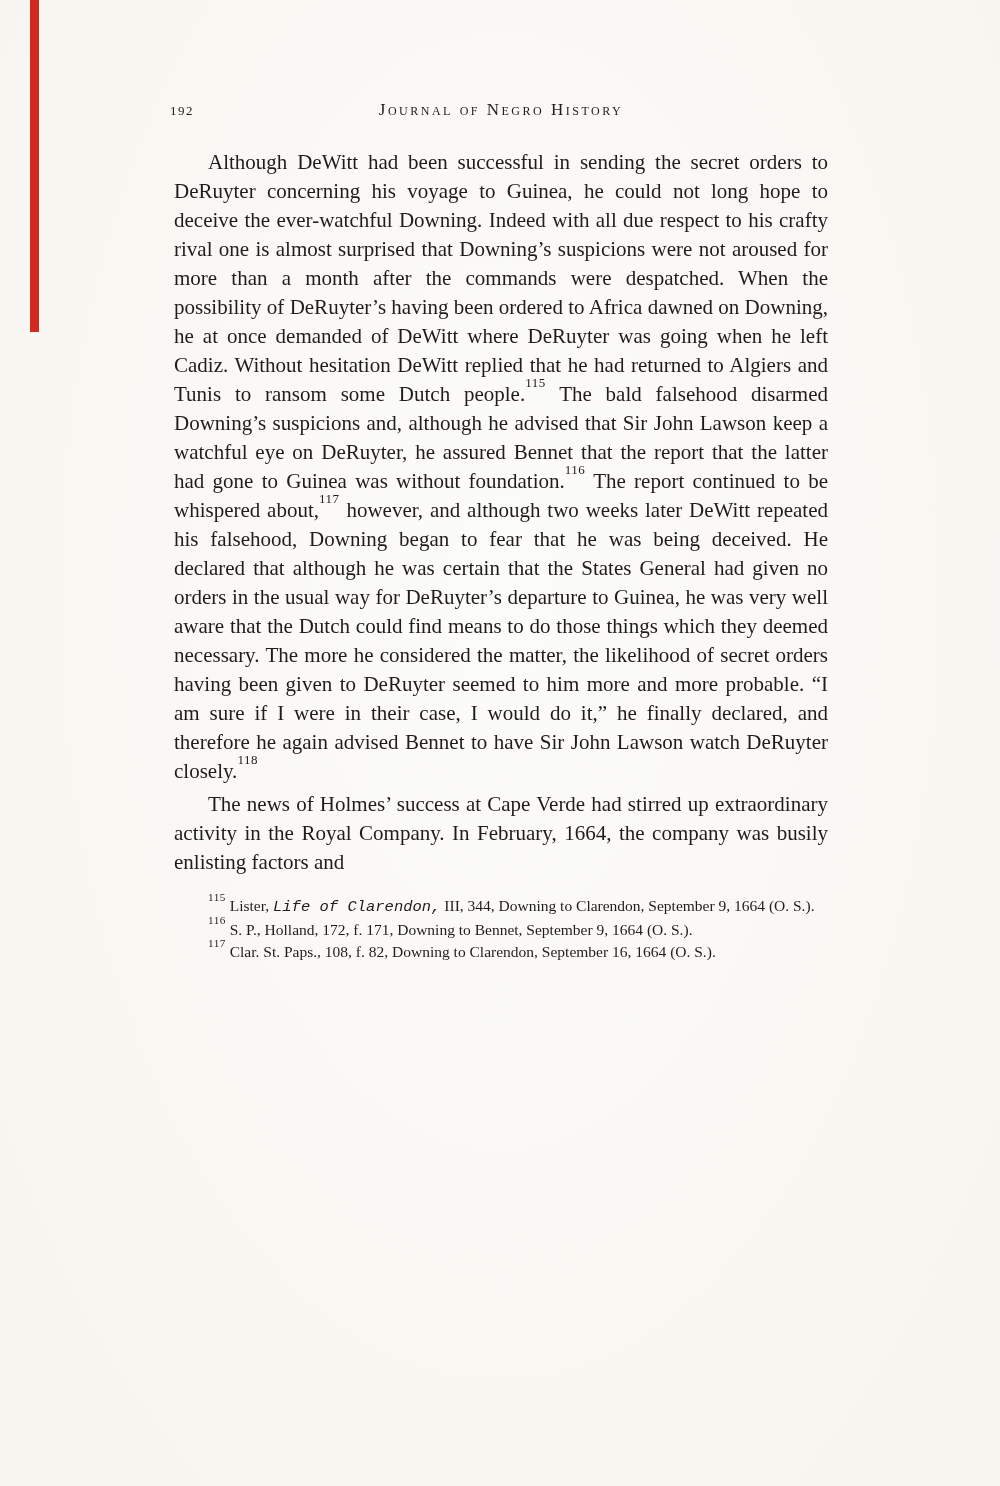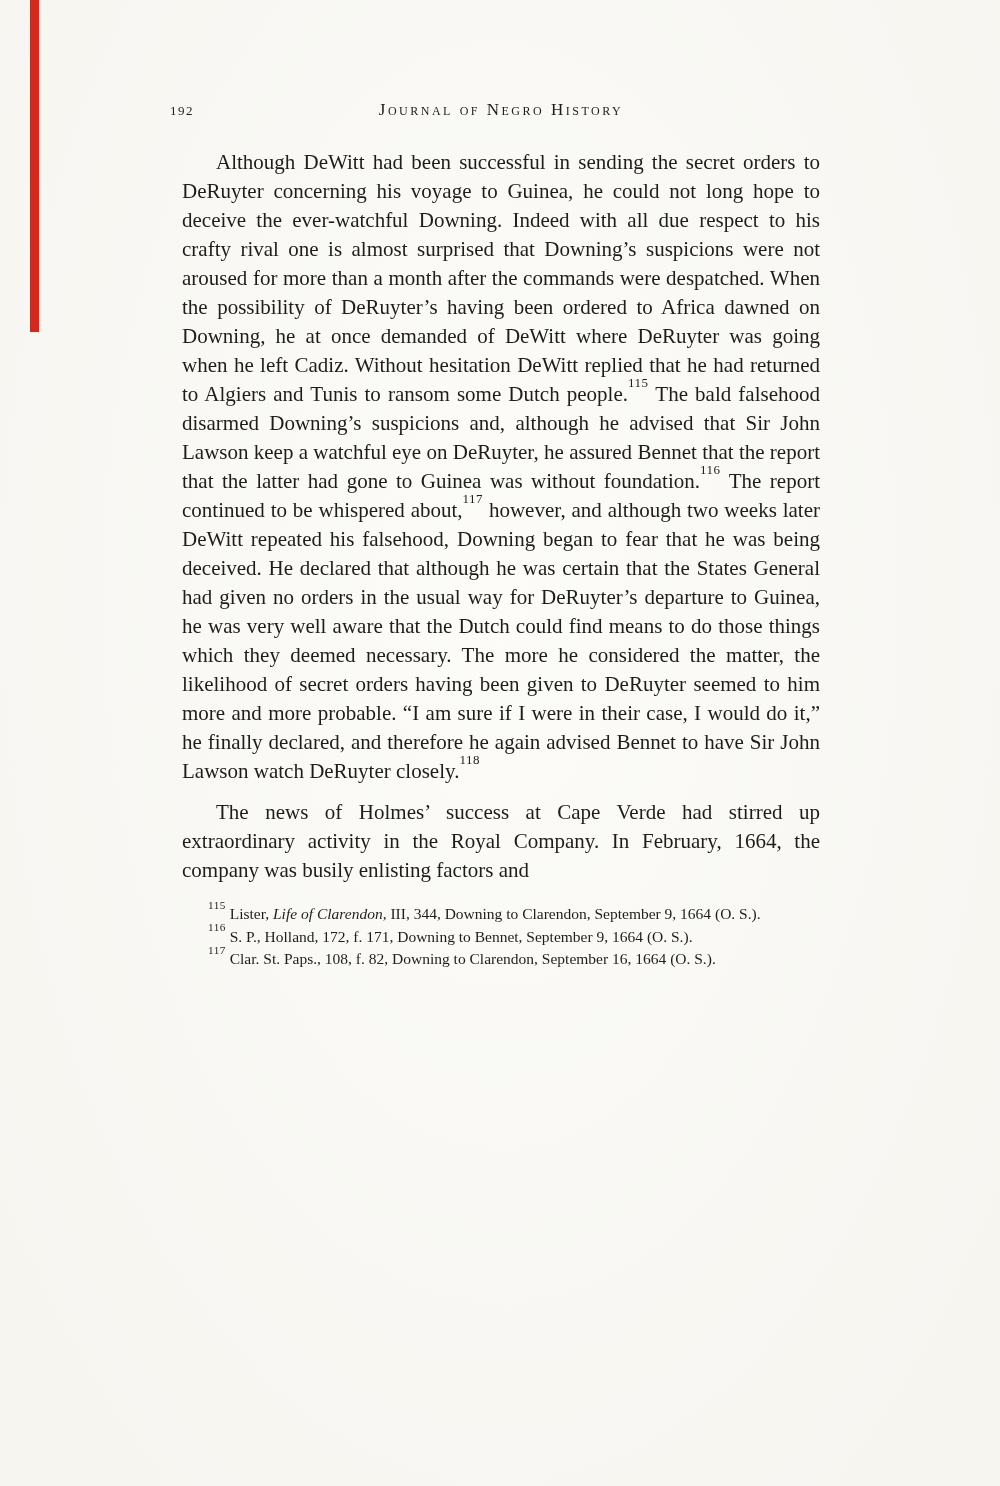--- a/index.html
+++ b/index.html
@@ -49,21 +49,21 @@
     letter-spacing: 1.5px;
   }
   .running-title {
     display: block;
     text-align: center;
     font-variant: small-caps;
     font-size: 17px;
     letter-spacing: 2.5px;
   }
   .body-text p {
-    margin: 12px;
+    margin: 4px;
     text-indent: 34px;
     font-size: 21px;
     line-height: 29px;
     text-align: justify;
   }
   .footnotes {
     margin-top: 18px;
   }
   .footnotes p {
     margin: 0;
@@ -76,21 +76,21 @@
     font-size: 0.62em;
     line-height: 0;
     position: relative;
     top: -0.45em;
     letter-spacing: 0.5px;
   }
   .footnotes sup.fn-ref {
     font-size: 0.72em;
     top: -0.35em;
   }
-  i { font-style: italic; }
+  i { font-style: italic; font-family: Liberation Mono, monospace; }
 </style>
 </head>
 <body style="background: rgb(251, 250, 245); color: rgb(31, 29, 26);">
 
 <div class="page">
   <div class="red-strip" style="background: rgb(210, 42, 30);"></div>
   <div class="content">
     <header class="page-header">
       <span class="page-number">192</span>
       <span class="running-title">Journal of Negro History</span>

